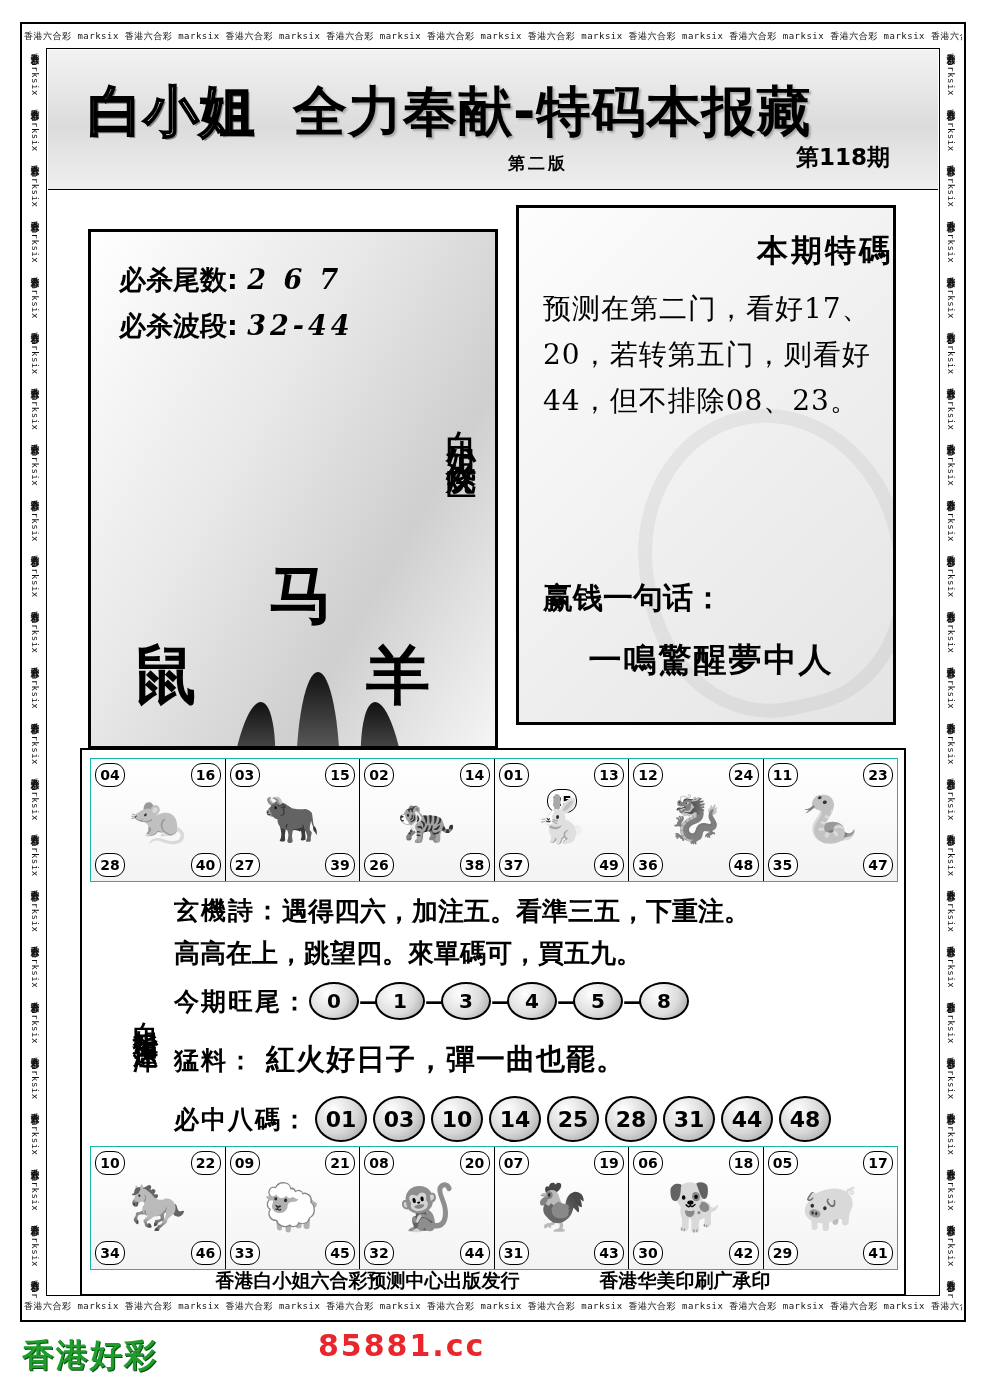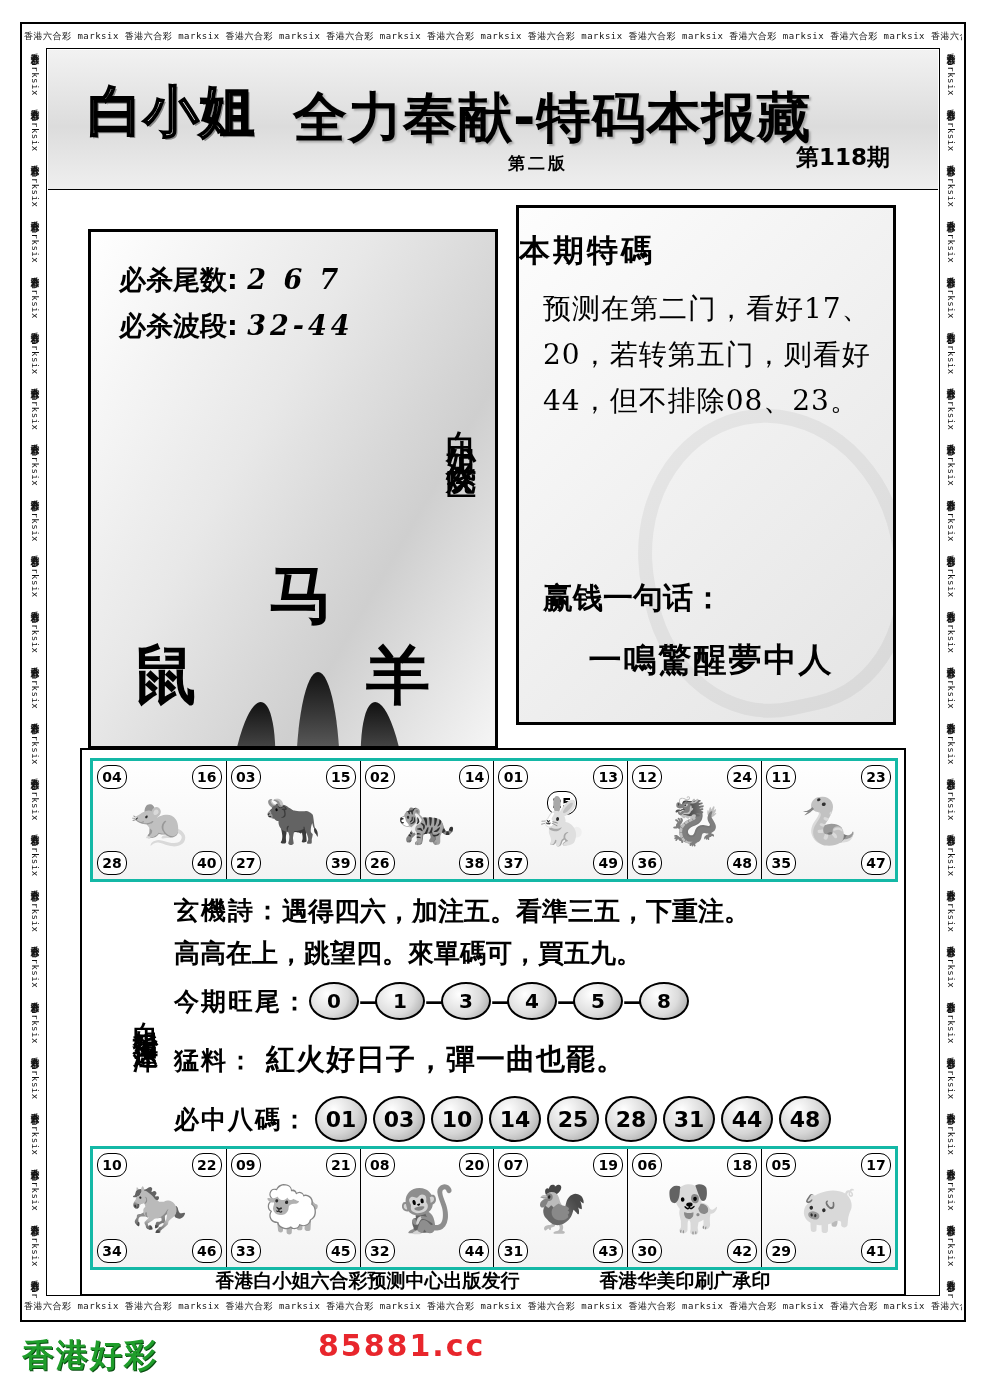--- a/index.html
+++ b/index.html
@@ -45,21 +45,20 @@
     position:absolute;left:40px;top:26px;
     font-size:54px;font-weight:bold;
     font-family:"DejaVu Sans","Liberation Sans",sans-serif;
     color:#fff;-webkit-text-stroke:2px #000;text-shadow:2px 2px 0 #888;
     letter-spacing:2px;
   }
   .title-black{
     position:absolute;left:245px;top:26px;
     font-size:54px;font-weight:bold;color:#000;letter-spacing:1px;
     text-shadow:2px 2px 2px #aaa;
-    margin-top:6px;
   }
   .issue{
     position:absolute;right:48px;top:92px;font-size:23px;font-weight:bold;color:#000;
   }
   .edition{
     position:absolute;left:460px;top:102px;font-size:17px;font-weight:bold;color:#000;
     letter-spacing:3px;
   }
 
   
@@ -97,21 +96,21 @@
     font-family:"DejaVu Sans","Liberation Sans",sans-serif;
   }
 
   .panel-right{
     position:absolute;left:516px;top:205px;width:380px;height:520px;
     border:3px solid #000;box-sizing:border-box;
     background:linear-gradient(135deg,#fdfdfd 0%,#efefef 55%,#e4e4e4 100%);
     overflow:hidden;
   }
   .panel-right .rtitle{
-    position:absolute;left:0;right:0;top:22px;text-align:left;
+    position:absolute;left:0;right:0;top:22px;text-align:right;
     font-size:31px;font-weight:bold;color:#000;letter-spacing:3px;
   }
   .rbody{
     position:absolute;left:24px;top:78px;width:332px;
     font-size:28px;line-height:46px;color:#000;letter-spacing:1px;
     font-family:"DejaVu Serif","Liberation Serif",serif;
   }
   .rwin{
     position:absolute;left:24px;top:370px;font-size:30px;font-weight:bold;color:#000;
   }
@@ -126,21 +125,21 @@
     transform:rotate(-12deg);
   }
 
   
   .lower{
     position:absolute;left:80px;top:748px;width:826px;height:548px;
     border:2px solid #000;box-sizing:border-box;background:#fff;
   }
   .animal-row{
     position:absolute;left:8px;width:808px;height:124px;
-    border:3px solid #14b8a6;box-sizing:border-box;display:flex;
+    border:1px solid #14b8a6;box-sizing:border-box;display:flex;
   }
   .row-top{top:8px;}
   .row-bottom{top:396px;}
   .acell{
     flex:1;position:relative;border-right:1px solid #000;box-sizing:border-box;
     background:linear-gradient(180deg,#ffffff,#f3f3f3);
   }
   .acell:last-child{border-right:none;}
   .num{
     position:absolute;width:28px;height:22px;line-height:22px;text-align:center;

